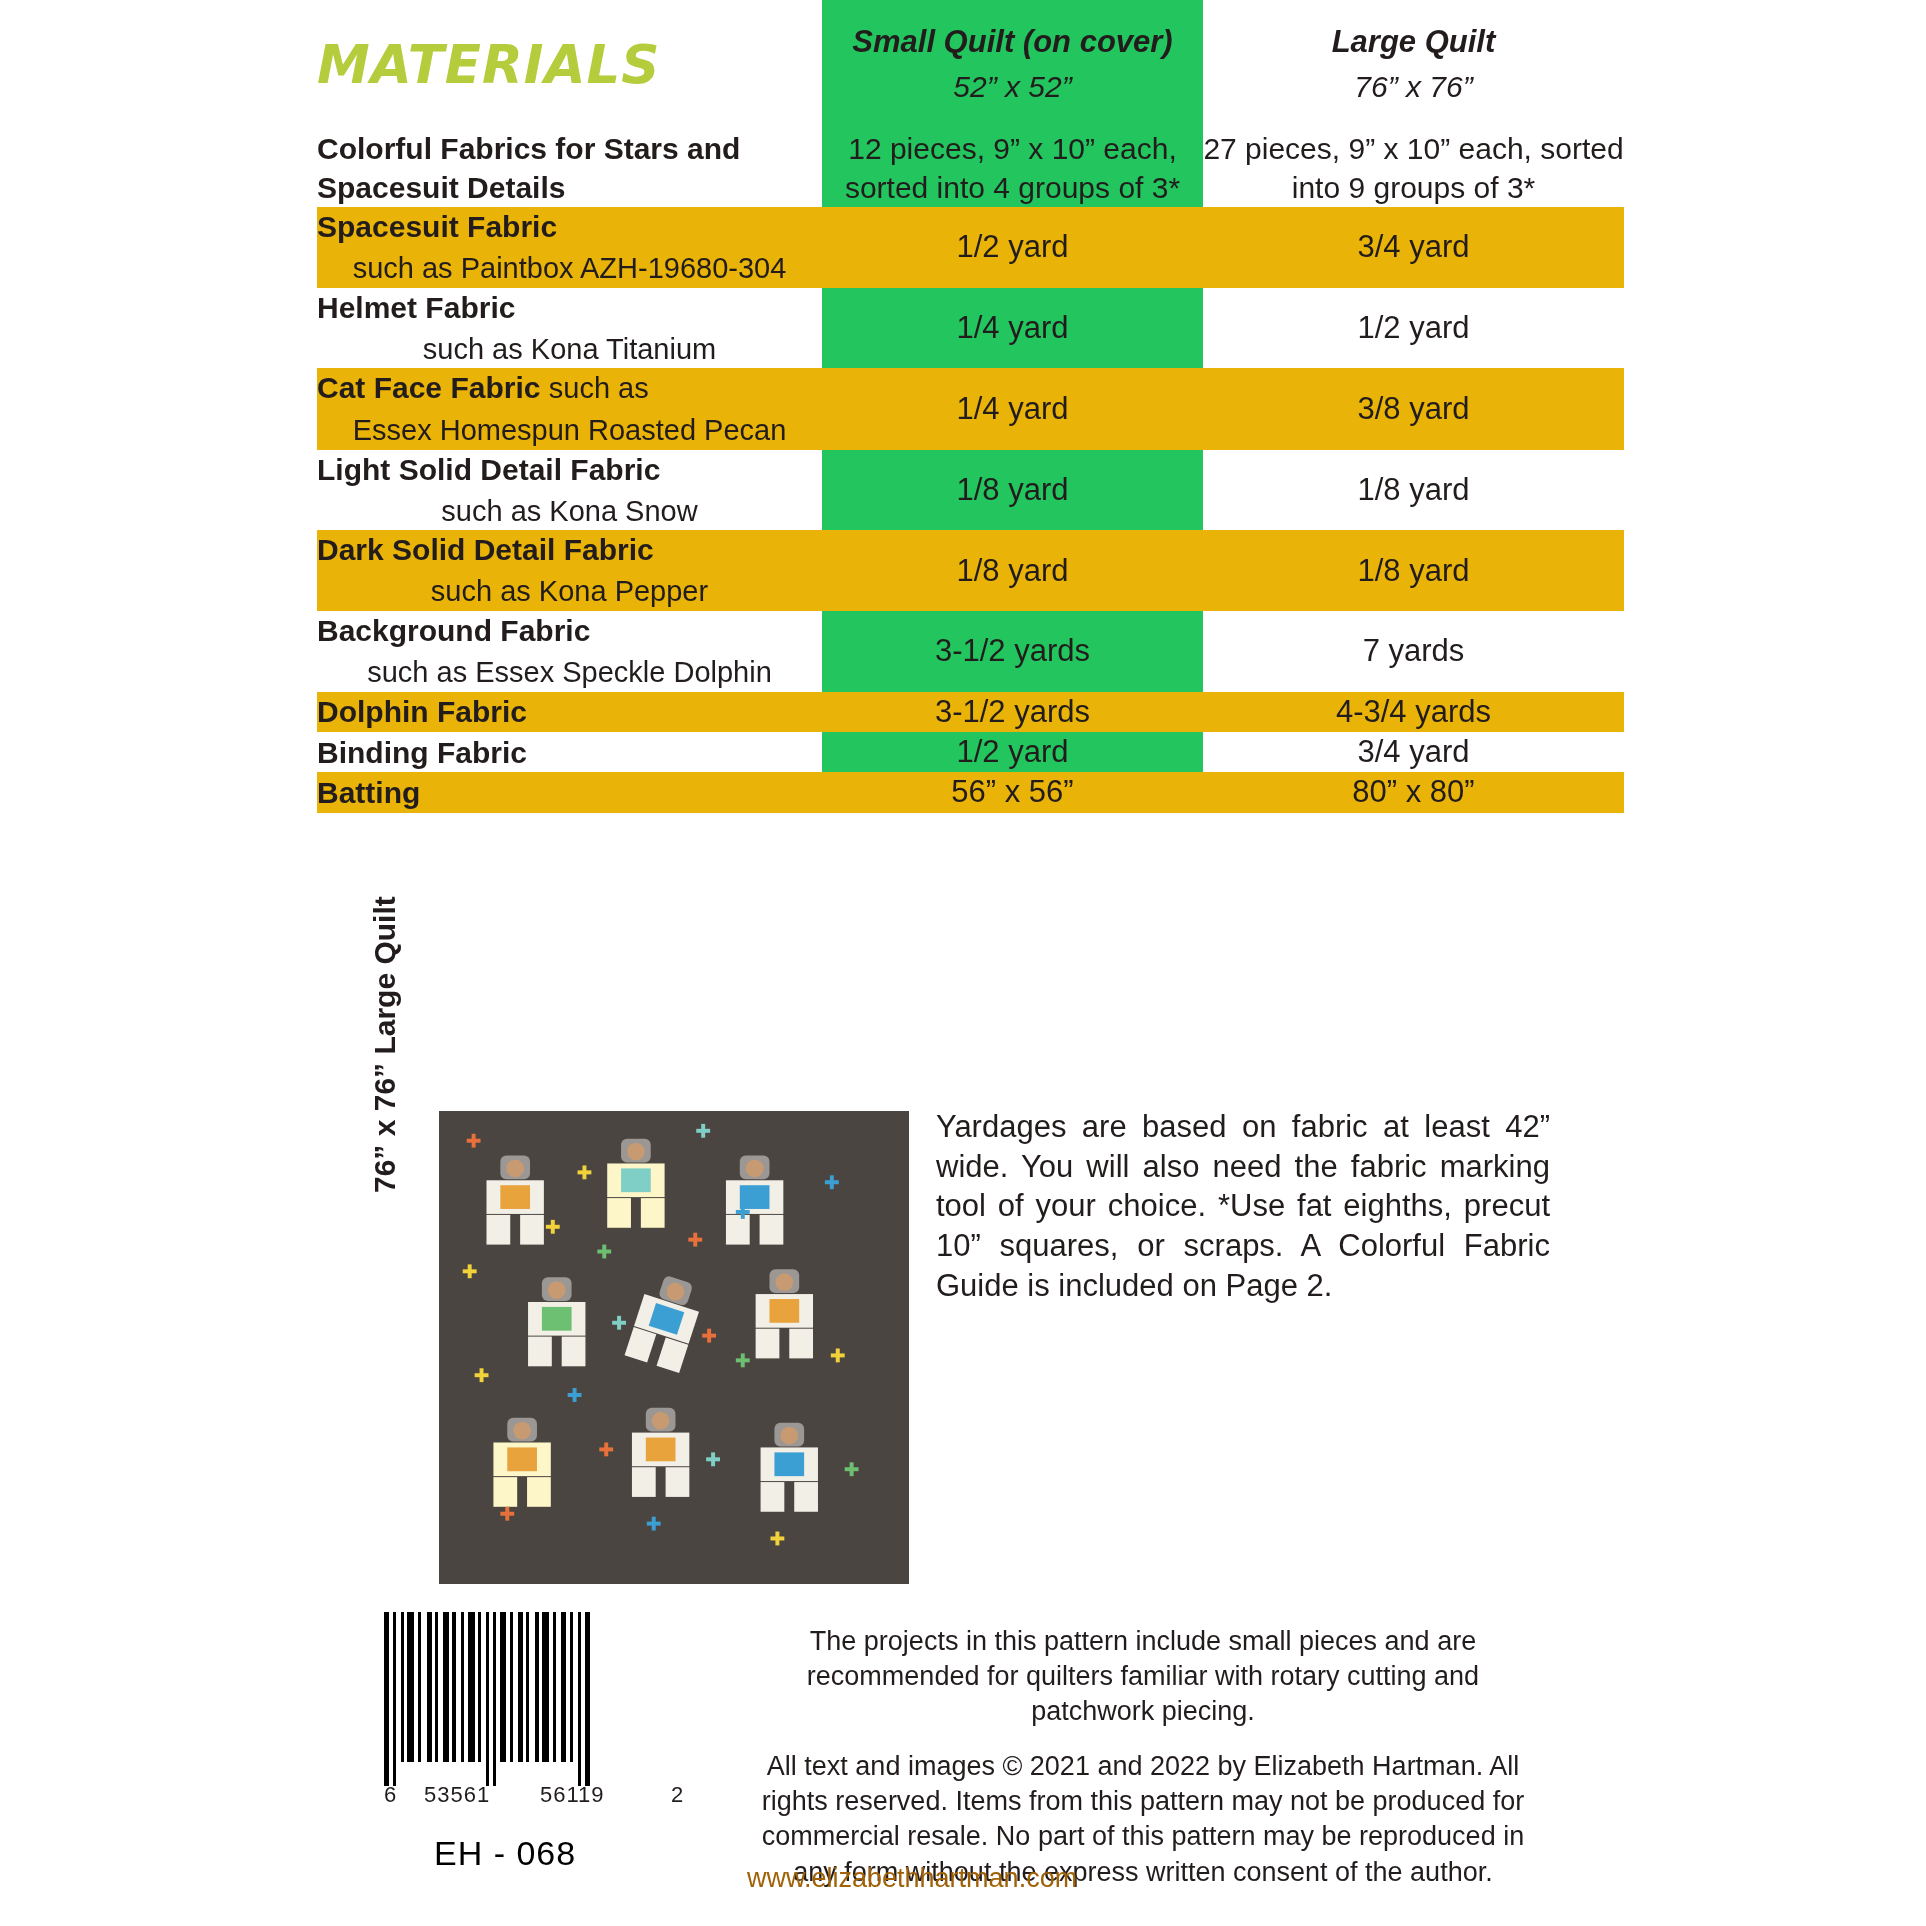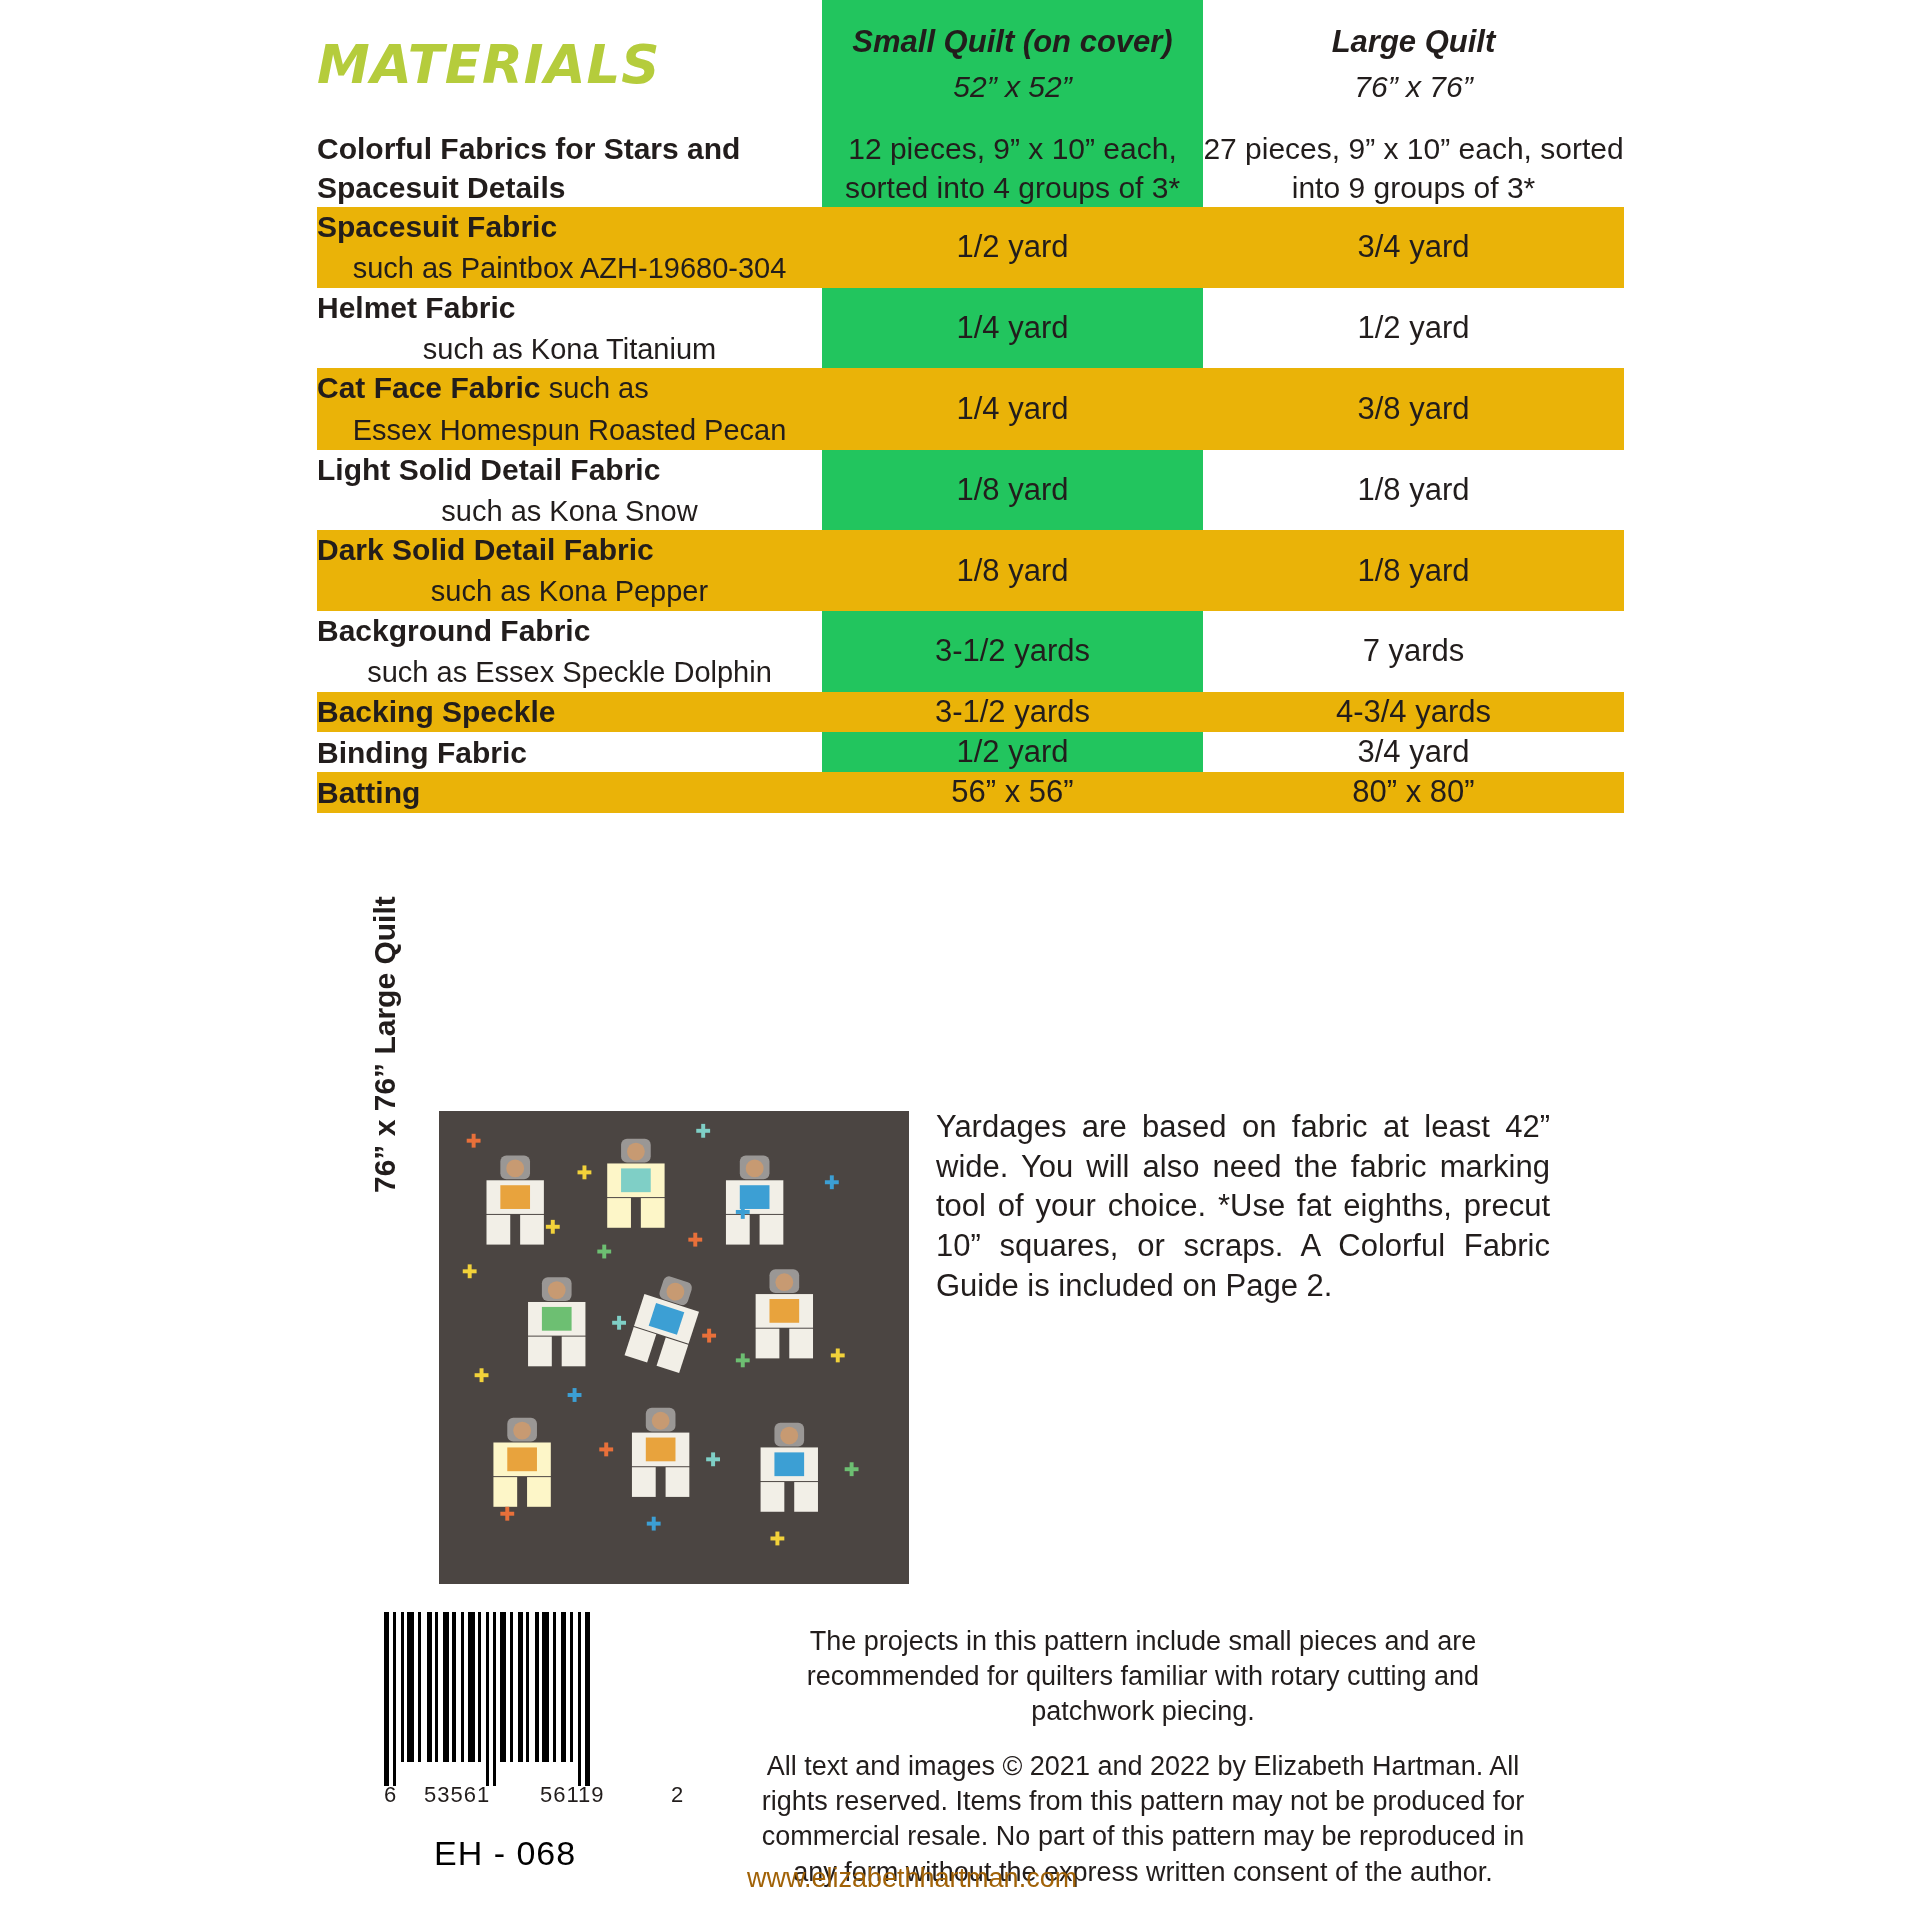--- a/index.html
+++ b/index.html
@@ -292,21 +292,21 @@
           <td class="lbl">
             <span class="b">Background Fabric</span>
             <span class="sub">such as Essex Speckle Dolphin</span>
           </td>
           <td class="val colband">3-1/2 yards</td>
           <td class="val">7 yards</td>
         </tr>
 
         <tr class="band">
           <td class="lbl">
-            <span class="b">Backing Speckle</span>
+            <span class="b">Dolphin Fabric</span>
           </td>
           <td class="val">3-1/2 yards</td>
           <td class="val">4-3/4 yards</td>
         </tr>
 
         <tr>
           <td class="lbl">
             <span class="b">Binding Fabric</span>
           </td>
           <td class="val colband">1/2 yard</td>

